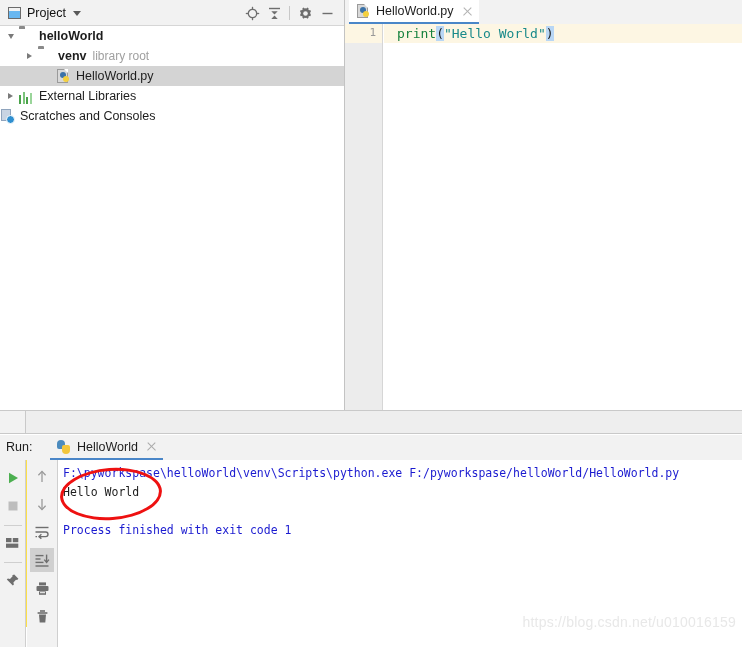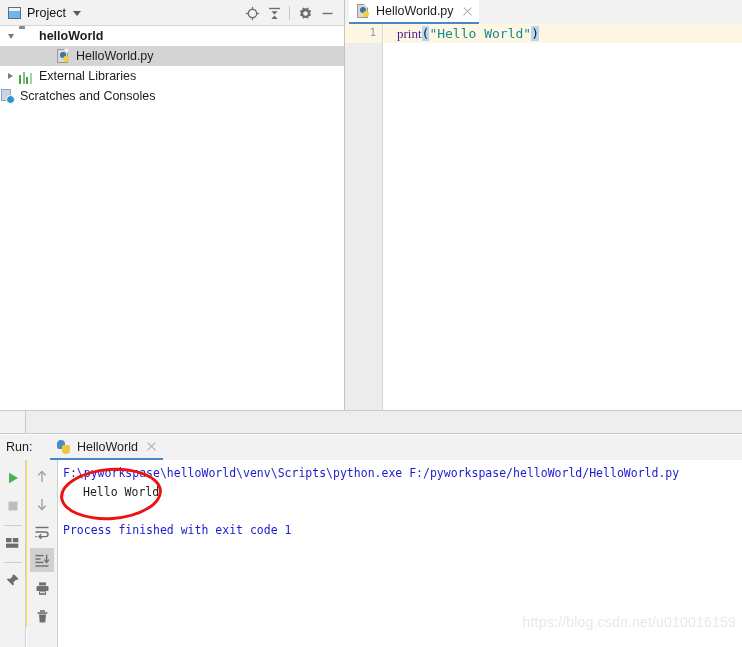--- a/index.html
+++ b/index.html
@@ -250,21 +250,21 @@
     position: absolute; left: 39px; top: 0;
     width: 358px; height: 19px;
     background: #fdf6e3;
   }
   #code-line {
     position: absolute; left: 52px; top: 2px;
     font-family: "DejaVu Sans Mono", monospace;
     font-size: 13px; line-height: 15px;
     white-space: pre;
   }
-  .tok-fn   { color: #4c1d95; font-family: Liberation Serif, serif; }
+  .tok-fn   { color: #15803d; }
   .tok-str  { color: #1a8a8a; }
   .tok-br   { color: #1d1d1d; background: #b8d6f5; }
 
   
   #status-strip {
     position: absolute; left: 0; top: 410px;
     width: 742px; height: 24px;
     background: #eeeeee;
     border-top: 1px solid #c9c9c9;
     border-bottom: 1px solid #c9c9c9;
@@ -353,21 +353,21 @@
     width: 684px; height: 187px;
     background: #ffffff;
     font-family: "DejaVu Sans Mono", monospace;
     font-size: 11.5px;
     line-height: 19px;
     padding: 4px 0 0 5px;
     box-sizing: border-box;
     white-space: pre;
   }
   .con-cmd  { color: #1b1bd0; }
-  .con-out  { color: #1d1d1d; margin-left: 20px; }
+  .con-out  { color: #1d1d1d; }
   .con-done { color: #1b1bd0; }
 
   
   #annotation-ellipse {
     position: absolute;
     left: 60px; top: 468px;
     width: 96px; height: 46px;
     border: 3px solid #ee1111;
     border-radius: 50%;
     transform: rotate(-4deg);
@@ -434,20 +434,30 @@
       <div class="tree-row" style="padding-left:2px;">
         <span class="twisty">
           <span class="arrow-down"></span>
         </span>
         <span class="tree-icon">
           <span class="ic-folder"></span>
         </span>
         <span class="tree-label bold">helloWorld</span>
       </div>
 
+      <div class="tree-row" style="padding-left:21px;">
+        <span class="twisty">
+          <span class="arrow-right"></span>
+        </span>
+        <span class="tree-icon">
+          <span class="ic-folder-venv"></span>
+        </span>
+        <span class="tree-label bold">venv</span>
+        <span class="tree-sublabel">library root</span>
+      </div>
 
       <div class="tree-row selected" style="padding-left:39px;">
         <span class="twisty"></span>
         <span class="tree-icon ic-pyfile">
           <span class="sheet"></span>
             <span class="pyb"></span>
             <span class="pyy"></span>
         </span>
         <span class="tree-label">HelloWorld.py</span>
       </div>

